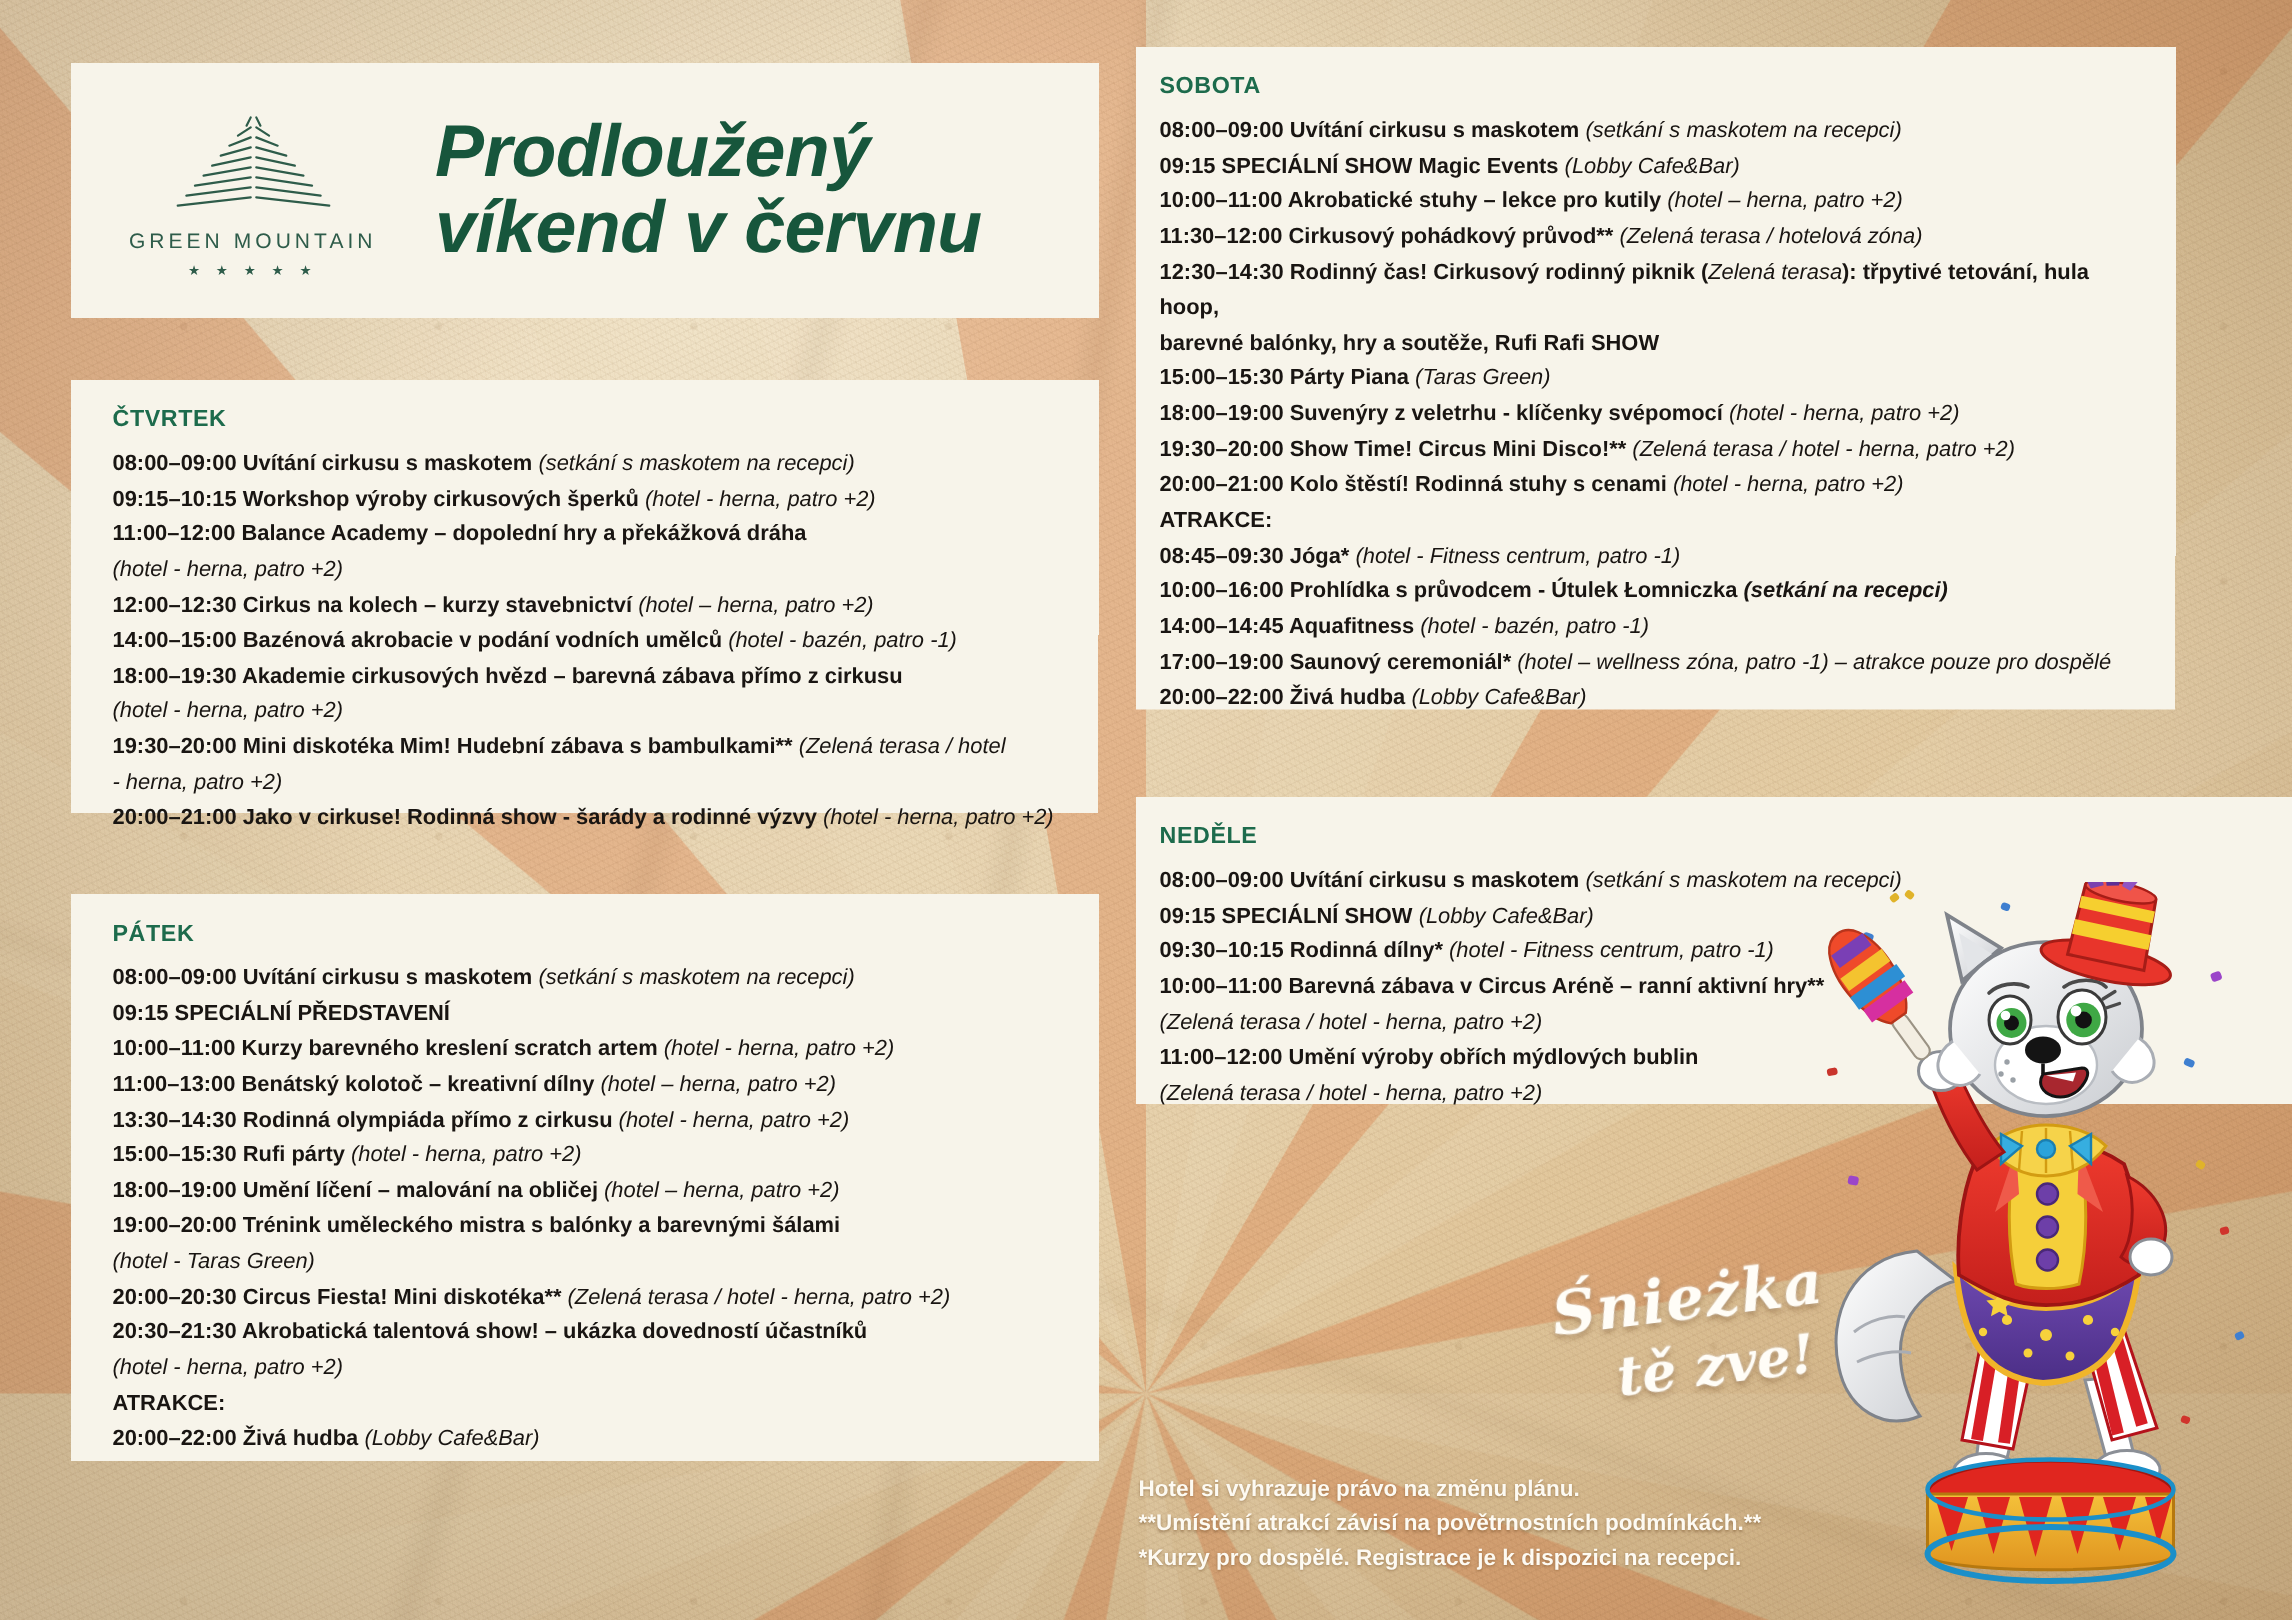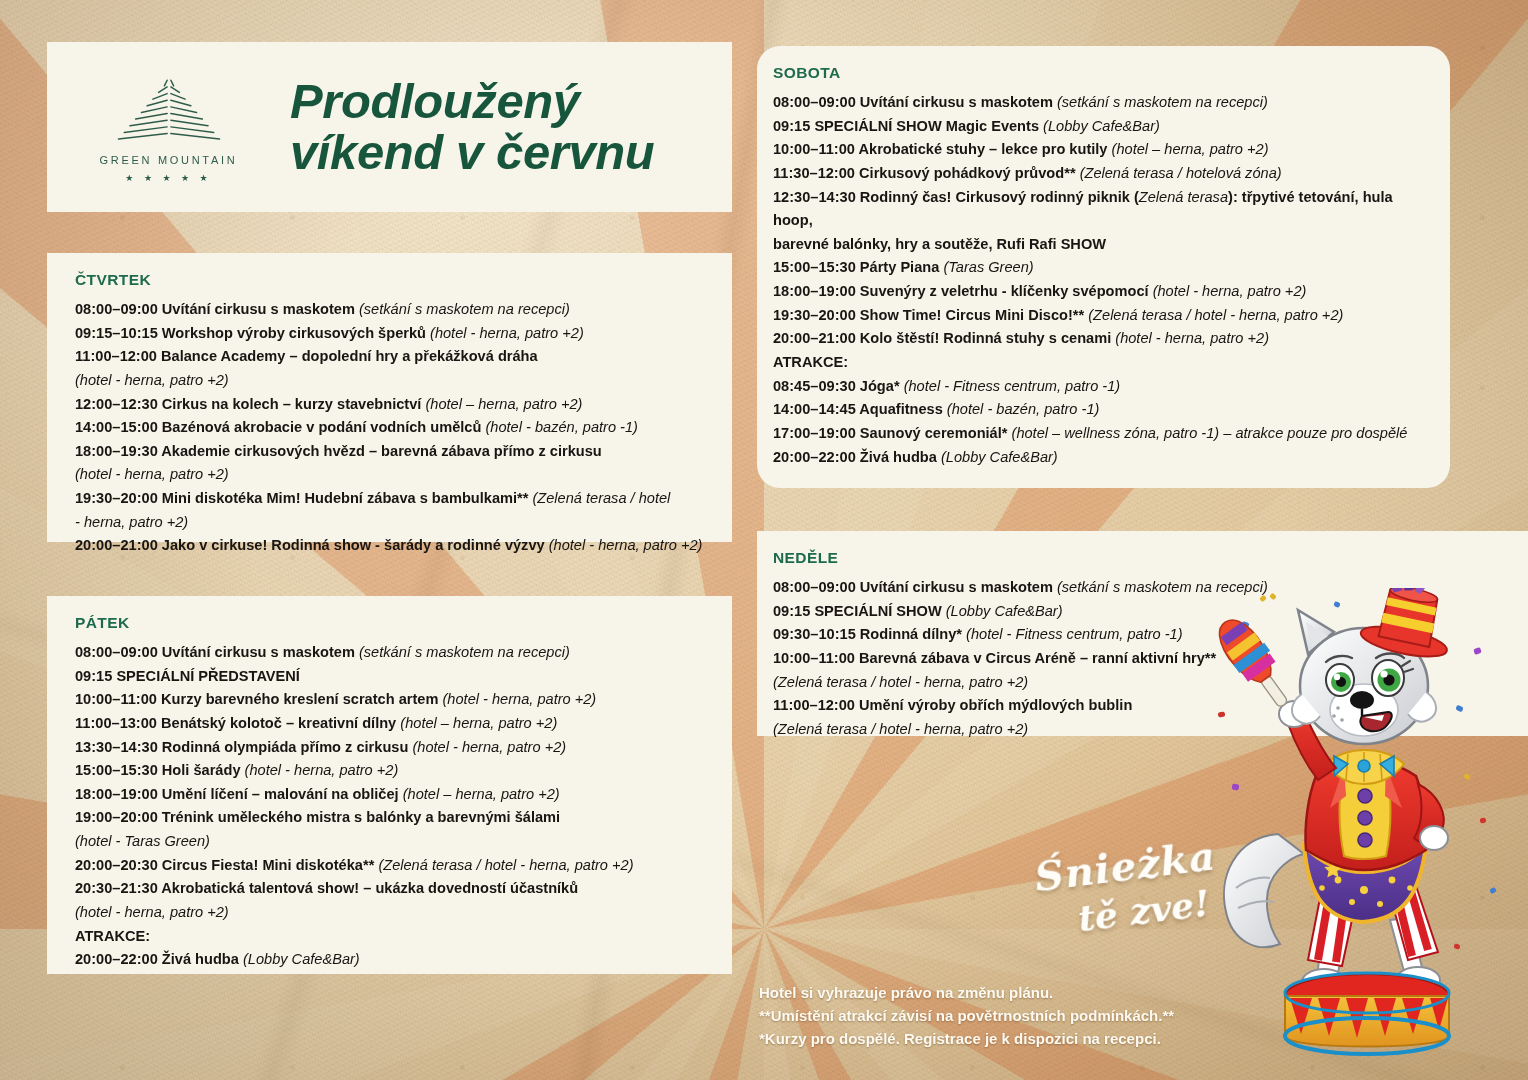--- a/index.html
+++ b/index.html
@@ -38,29 +38,29 @@
   }
   .vign{position:absolute;inset:0;
     background:radial-gradient(ellipse at 50% 45%, rgba(0,0,0,0) 48%, rgba(110,75,40,.22) 100%);
     mix-blend-mode:multiply;}
 
   
   .panel{position:absolute;background:#f7f4ea;}
   #hdr-panel{left:47px;top:42px;width:685px;height:170px;}
   #thu-panel{left:47px;top:253px;width:685px;height:289px;}
   #fri-panel{left:47px;top:596px;width:685px;height:378px;}
-  #sat-panel{left:757px;top:46px;width:693px;height:442px;border-radius:23px;}
+  #sat-panel{left:757px;top:31px;width:693px;height:442px;}
   #sun-panel{left:757px;top:531px;width:772px;height:205px;}
 
   
   #hdr-inner{display:flex;align-items:center;height:100%;}
   .logo-wrap{width:215px;display:flex;flex-direction:column;
              align-items:center;justify-content:center;padding-left:14px;}
   .logo-mark{width:112px;height:74px;}
-  .logo-name{font-size:11px;letter-spacing:2.7px;color:#2e5c4a;
+  .logo-name{font-size:14px;letter-spacing:2.7px;color:#2e5c4a;
              margin-top:9px;font-weight:400;white-space:nowrap;}
   .logo-stars{color:#2e5c4a;font-size:9px;letter-spacing:4px;margin-top:7px;}
   .hdr-text{padding-left:14px;}
   .hdr-title{font-size:49px;line-height:1.04;font-weight:700;font-style:italic;
              color:#17563c;letter-spacing:-.4px;}
   .hdr-sub{font-size:19.5px;font-weight:700;color:#17563c;margin-top:11px;}
 
   
   .day{padding:18px 22px 10px 28px;box-sizing:border-box;height:100%;}
   #sat-panel .day,#sun-panel .day{padding-left:16px;padding-right:14px;}
@@ -177,21 +177,21 @@
 
 <div class="panel" id="fri-panel">
   <div class="day">
     <div class="day-title">PÁTEK</div>
     <div class="ev-list">
         <div class="ev"><b>08:00–09:00 </b><b>Uvítání cirkusu s maskotem </b><i>(setkání s maskotem na recepci)</i></div>
         <div class="ev"><b>09:15 </b><b>SPECIÁLNÍ PŘEDSTAVENÍ</b></div>
         <div class="ev"><b>10:00–11:00 </b><b>Kurzy barevného kreslení scratch artem </b><i>(hotel - herna, patro +2)</i></div>
         <div class="ev"><b>11:00–13:00 </b><b>Benátský kolotoč – kreativní dílny </b><i>(hotel – herna, patro +2)</i></div>
         <div class="ev"><b>13:30–14:30 </b><b>Rodinná olympiáda přímo z cirkusu </b><i>(hotel - herna, patro +2)</i></div>
-        <div class="ev"><b>15:00–15:30 </b><b>Holi šarády </b><i>(hotel - herna, patro +2)</i></div>
+        <div class="ev"><b>15:00–15:30 </b><b>Rufi párty </b><i>(hotel - herna, patro +2)</i></div>
         <div class="ev"><b>18:00–19:00 </b><b>Umění líčení – malování na obličej </b><i>(hotel – herna, patro +2)</i></div>
         <div class="ev"><b>19:00–20:00 </b><b>Trénink uměleckého mistra s balónky a barevnými šálami</b></div>
         <div class="ev"><i>(hotel - Taras Green)</i></div>
         <div class="ev"><b>20:00–20:30 </b><b>Circus Fiesta! Mini diskotéka** </b><i>(Zelená terasa / hotel - herna, patro +2)</i></div>
         <div class="ev"><b>20:30–21:30 </b><b>Akrobatická talentová show! – ukázka dovedností účastníků</b></div>
         <div class="ev"><i>(hotel - herna, patro +2)</i></div>
         <div class="ev"><b>ATRAKCE:</b></div>
         <div class="ev"><b>20:00–22:00 </b><b>Živá hudba </b><i>(Lobby Cafe&amp;Bar)</i></div>
       </div>
   </div>
@@ -206,20 +206,21 @@
         <div class="ev"><b>10:00–11:00 </b><b>Akrobatické stuhy – lekce pro kutily </b><i>(hotel – herna, patro +2)</i></div>
         <div class="ev"><b>11:30–12:00 </b><b>Cirkusový pohádkový průvod** </b><i>(Zelená terasa / hotelová zóna)</i></div>
         <div class="ev"><b>12:30–14:30 </b><b>Rodinný čas! Cirkusový rodinný piknik (</b><i>Zelená terasa</i><b>): třpytivé tetování, hula hoop,</b></div>
         <div class="ev"><b>barevné balónky, hry a soutěže, Rufi Rafi SHOW</b></div>
         <div class="ev"><b>15:00–15:30 </b><b>Párty Piana </b><i>(Taras Green)</i></div>
         <div class="ev"><b>18:00–19:00 </b><b>Suvenýry z veletrhu - klíčenky svépomocí </b><i>(hotel - herna, patro +2)</i></div>
         <div class="ev"><b>19:30–20:00 </b><b>Show Time! Circus Mini Disco!** </b><i>(Zelená terasa / hotel - herna, patro +2)</i></div>
         <div class="ev"><b>20:00–21:00 </b><b>Kolo štěstí! Rodinná stuhy s cenami </b><i>(hotel - herna, patro +2)</i></div>
         <div class="ev"><b>ATRAKCE:</b></div>
         <div class="ev"><b>08:45–09:30 </b><b>Jóga* </b><i>(hotel - Fitness centrum, patro -1)</i></div>
+        <div class="ev"><b>10:00–16:00 </b><b>Prohlídka s průvodcem - Útulek Łomniczka </b><i><b>(setkání na recepci)</b></i></div>
         <div class="ev"><b>14:00–14:45 </b><b>Aquafitness </b><i>(hotel - bazén, patro -1)</i></div>
         <div class="ev"><b>17:00–19:00 </b><b>Saunový ceremoniál* </b><i>(hotel – wellness zóna, patro -1) – atrakce pouze pro dospělé</i></div>
         <div class="ev"><b>20:00–22:00 </b><b>Živá hudba </b><i>(Lobby Cafe&amp;Bar)</i></div>
       </div>
   </div>
 </div>
 
 <div class="panel" id="sun-panel">
   <div class="day">
     <div class="day-title">NEDĚLE</div>

